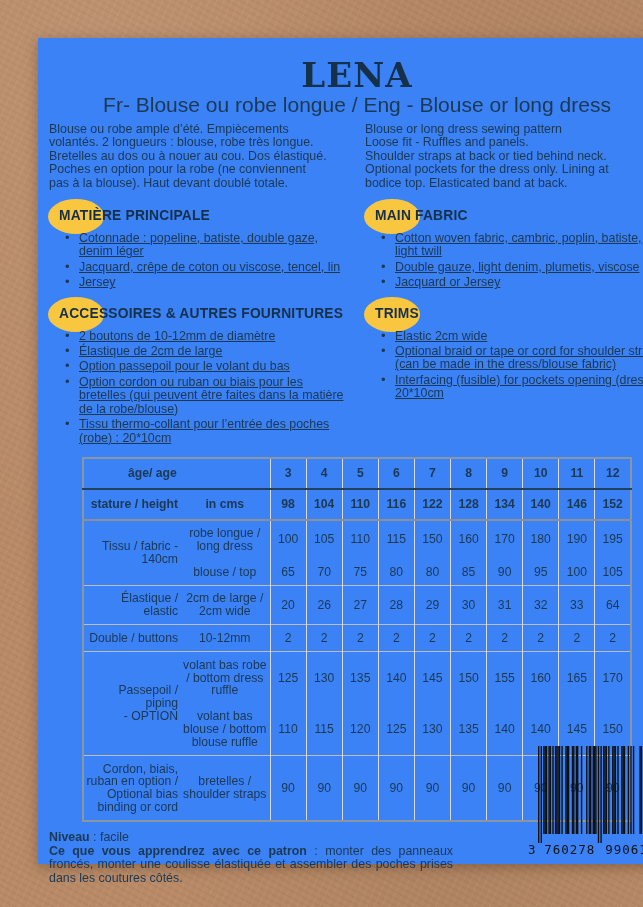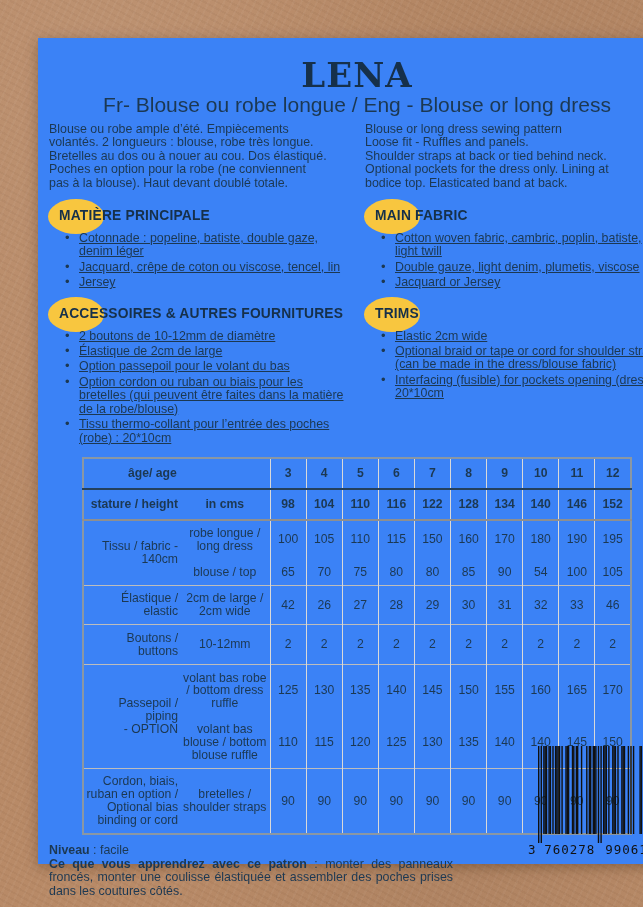--- a/index.html
+++ b/index.html
@@ -204,41 +204,41 @@
         </tr>
         <tr>
           <td class="sub">blouse / top</td>
           <td class="val">65</td>
           <td class="val">70</td>
           <td class="val">75</td>
           <td class="val">80</td>
           <td class="val">80</td>
           <td class="val">85</td>
           <td class="val">90</td>
-          <td class="val">54</td>
+          <td class="val">95</td>
           <td class="val">100</td>
           <td class="val">105</td>
         </tr>
         <tr class="group-start">
           <td class="lbl" rowspan="1">Élastique / elastic</td>
           <td class="sub">2cm de large /
 2cm wide</td>
-          <td class="val">42</td>
+          <td class="val">20</td>
           <td class="val">26</td>
           <td class="val">27</td>
           <td class="val">28</td>
           <td class="val">29</td>
           <td class="val">30</td>
           <td class="val">31</td>
           <td class="val">32</td>
           <td class="val">33</td>
-          <td class="val">46</td>
+          <td class="val">64</td>
         </tr>
         <tr class="group-start">
-          <td class="lbl" rowspan="1">Boutons / buttons</td>
+          <td class="lbl" rowspan="1">Double / buttons</td>
           <td class="sub">10-12mm</td>
           <td class="val">2</td>
           <td class="val">2</td>
           <td class="val">2</td>
           <td class="val">2</td>
           <td class="val">2</td>
           <td class="val">2</td>
           <td class="val">2</td>
           <td class="val">2</td>
           <td class="val">2</td>

